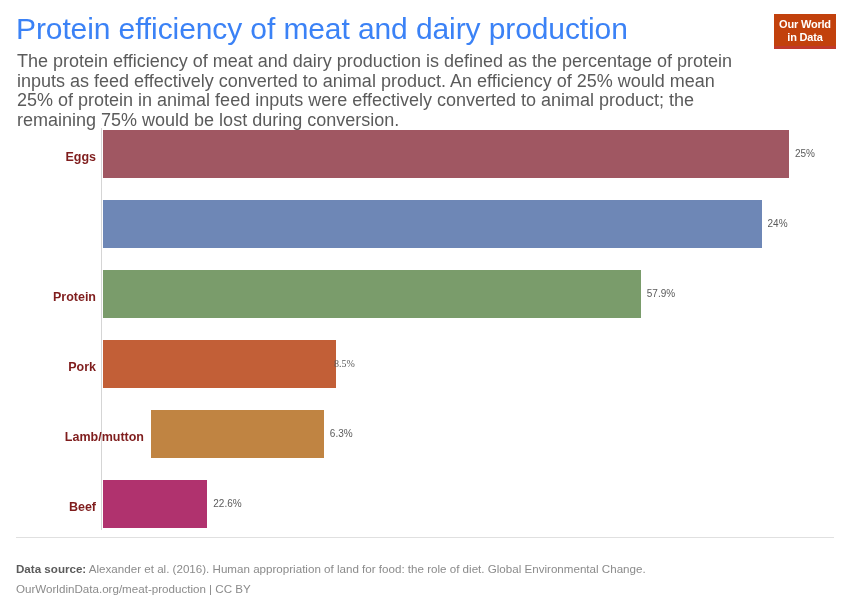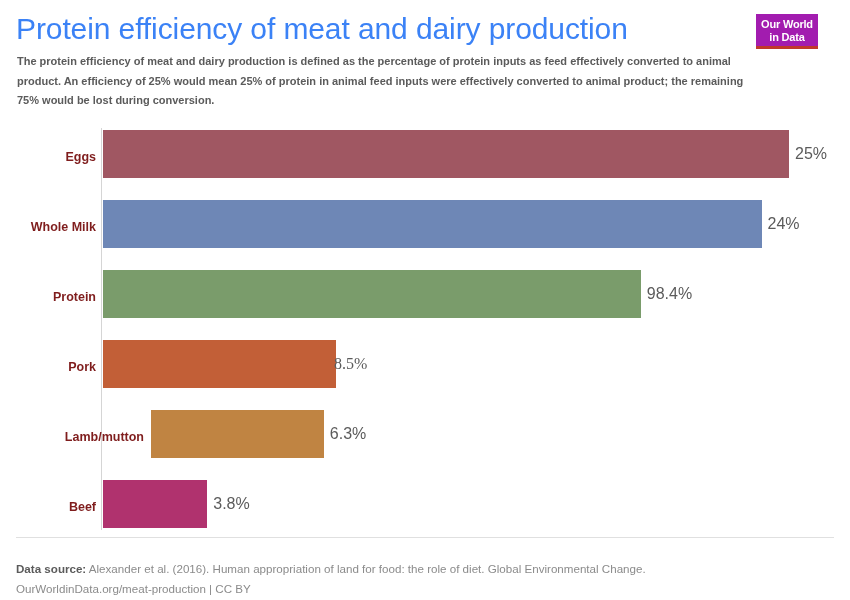--- a/index.html
+++ b/index.html
@@ -31,33 +31,33 @@
     font-weight: 400;
     color: #3b82f6;
     letter-spacing: -0.1px;
     white-space: nowrap;
   }
   .chart-subtitle {
     position: absolute;
     left: 17px;
     top: 52px;
     width: 730px;
-    font-size: 11px;
+    font-size: 18px;
     line-height: 19.5px;
     color: #5b5b5b;
-    font-weight: 700;
+    font-weight: 400;
   }
 
   
   .owid-logo {
     position: absolute;
-    right: 32px;
+    right: 14px;
     top: 14px;
     width: 62px;
-    background: #a21caf;
+    background: #c2410c;
     padding: 4px 5px 3px 5px;
     box-sizing: border-box;
     border-bottom: 3px solid #c0392b;
   }
   .owid-logo .line {
     color: #ffffff;
     font-size: 11px;
     font-weight: 700;
     line-height: 12.5px;
     text-align: center;
@@ -103,21 +103,21 @@
     position: absolute;
     left: 103px;
     top: 0;
     height: 48px;
   }
   .bar-value {
     position: absolute;
     top: 0;
     height: 48px;
     line-height: 48px;
-    font-size: 16px;
+    font-size: 10px;
     color: #5b5b5b;
     white-space: nowrap;
   }
 
   
   .footer {
     position: absolute;
     left: 0;
     top: 537px;
     width: 850px;
@@ -160,43 +160,42 @@
 
 <div class="plot">
   <div class="axis-line"></div>
   <div id="bars-container">
       <div class="bar-row" style="top: 10px;">
         <div class="bar-label">Eggs</div>
         <div class="bar-rect" style="width: 686px; background: rgb(160, 87, 98);"></div>
         <div class="bar-value" style="left: 795px;">25%</div>
       </div>
       <div class="bar-row" style="top: 80px;">
-        <div class="bar-label">Whole Milk</div>
         <div class="bar-rect" style="width: 658.56px; background: rgb(110, 135, 182);"></div>
         <div class="bar-value" style="left: 767.56px;">24%</div>
       </div>
       <div class="bar-row" style="top: 150px;">
         <div class="bar-label">Protein</div>
         <div class="bar-rect" style="width: 537.824px; background: rgb(122, 156, 107);"></div>
-        <div class="bar-value" style="left: 646.824px;">98.4%</div>
+        <div class="bar-value" style="left: 646.824px;">57.9%</div>
       </div>
       <div class="bar-row" style="top: 220px;">
         <div class="bar-label">Pork</div>
         <div class="bar-rect" style="width: 233.24px; background: rgb(194, 95, 55);"></div>
         <div class="bar-value" style="left: 334px; font-family: Liberation Serif, serif;">8.5%</div>
       </div>
       <div class="bar-row" style="top: 290px; margin-left: 48px;">
         <div class="bar-label">Lamb/mutton</div>
         <div class="bar-rect" style="width: 172.872px; background: rgb(192, 132, 66);"></div>
         <div class="bar-value" style="left: 281.872px;">6.3%</div>
       </div>
       <div class="bar-row" style="top: 360px;">
         <div class="bar-label">Beef</div>
         <div class="bar-rect" style="width: 104.272px; background: rgb(176, 50, 110);"></div>
-        <div class="bar-value" style="left: 213.272px;">3.8%</div>
+        <div class="bar-value" style="left: 213.272px;">22.6%</div>
       </div>
     </div>
 </div>
 
 <div class="footer">
   <div class="footer-rule"></div>
   <div class="footer-line l1">
     <span class="footer-strong">Data source:</span><span> Alexander et al. (2016). Human appropriation of land for food: the role of diet. Global Environmental Change.</span>
   </div>
   <div class="footer-line l2">OurWorldinData.org/meat-production | CC BY</div>

